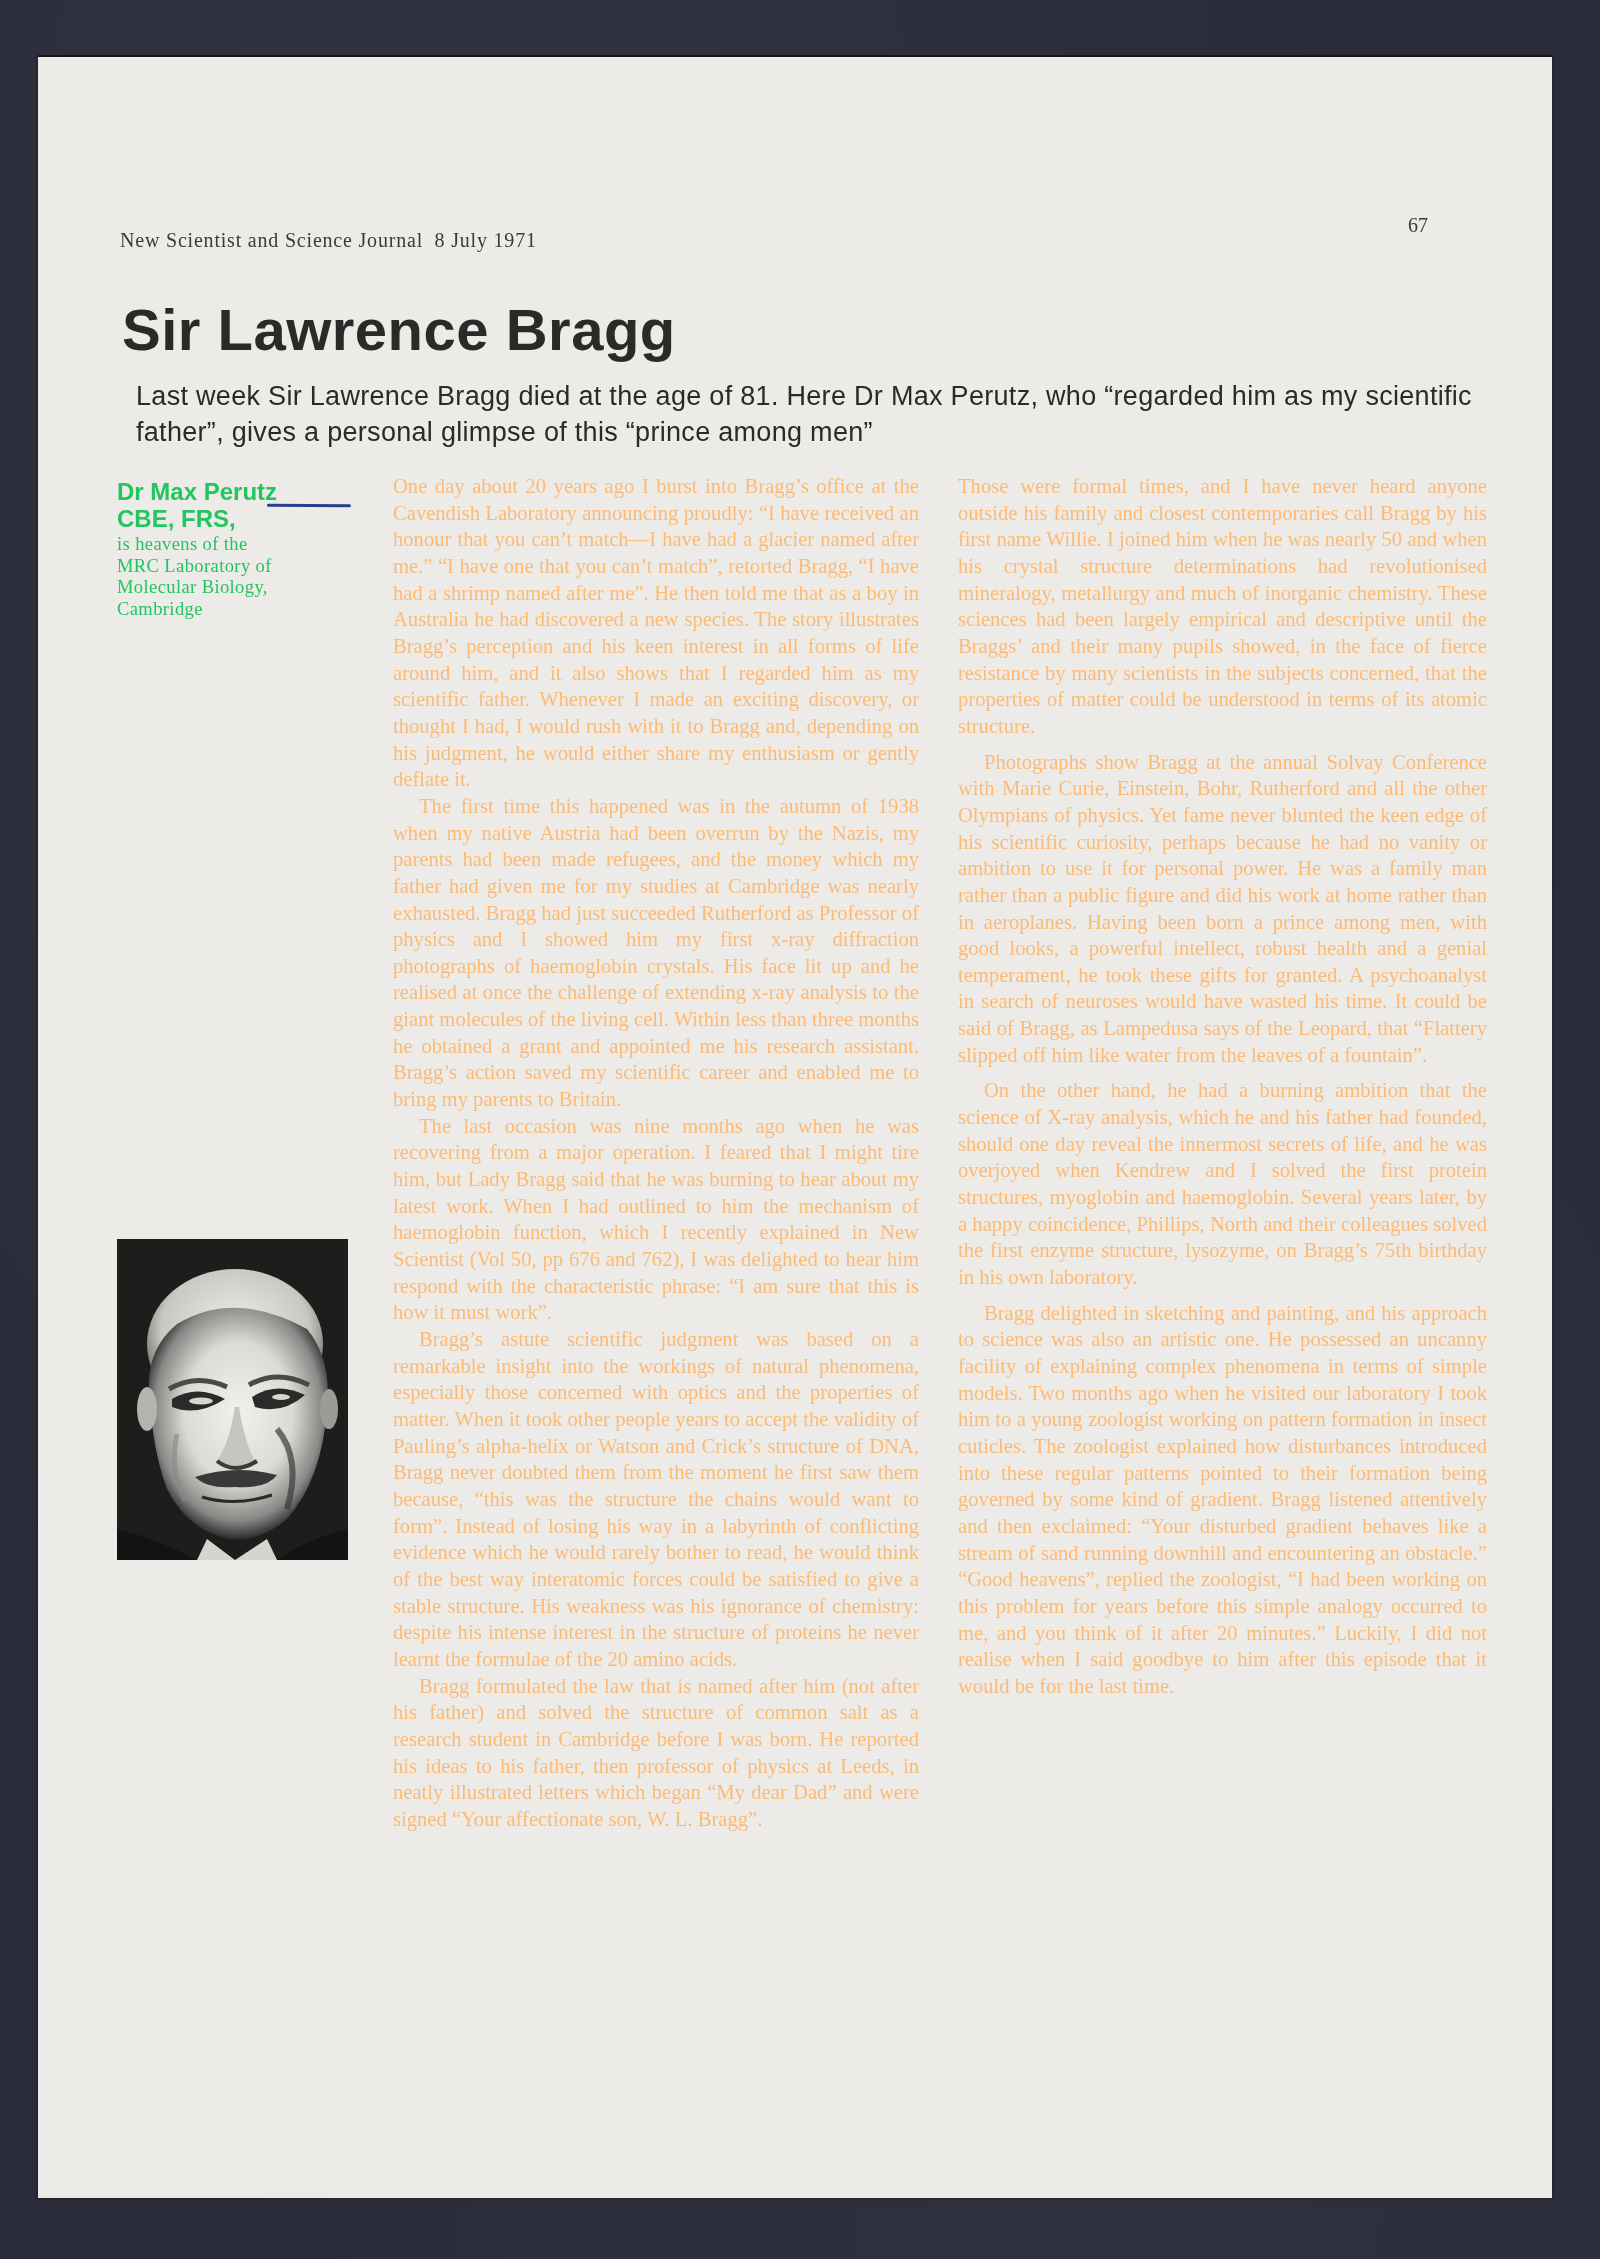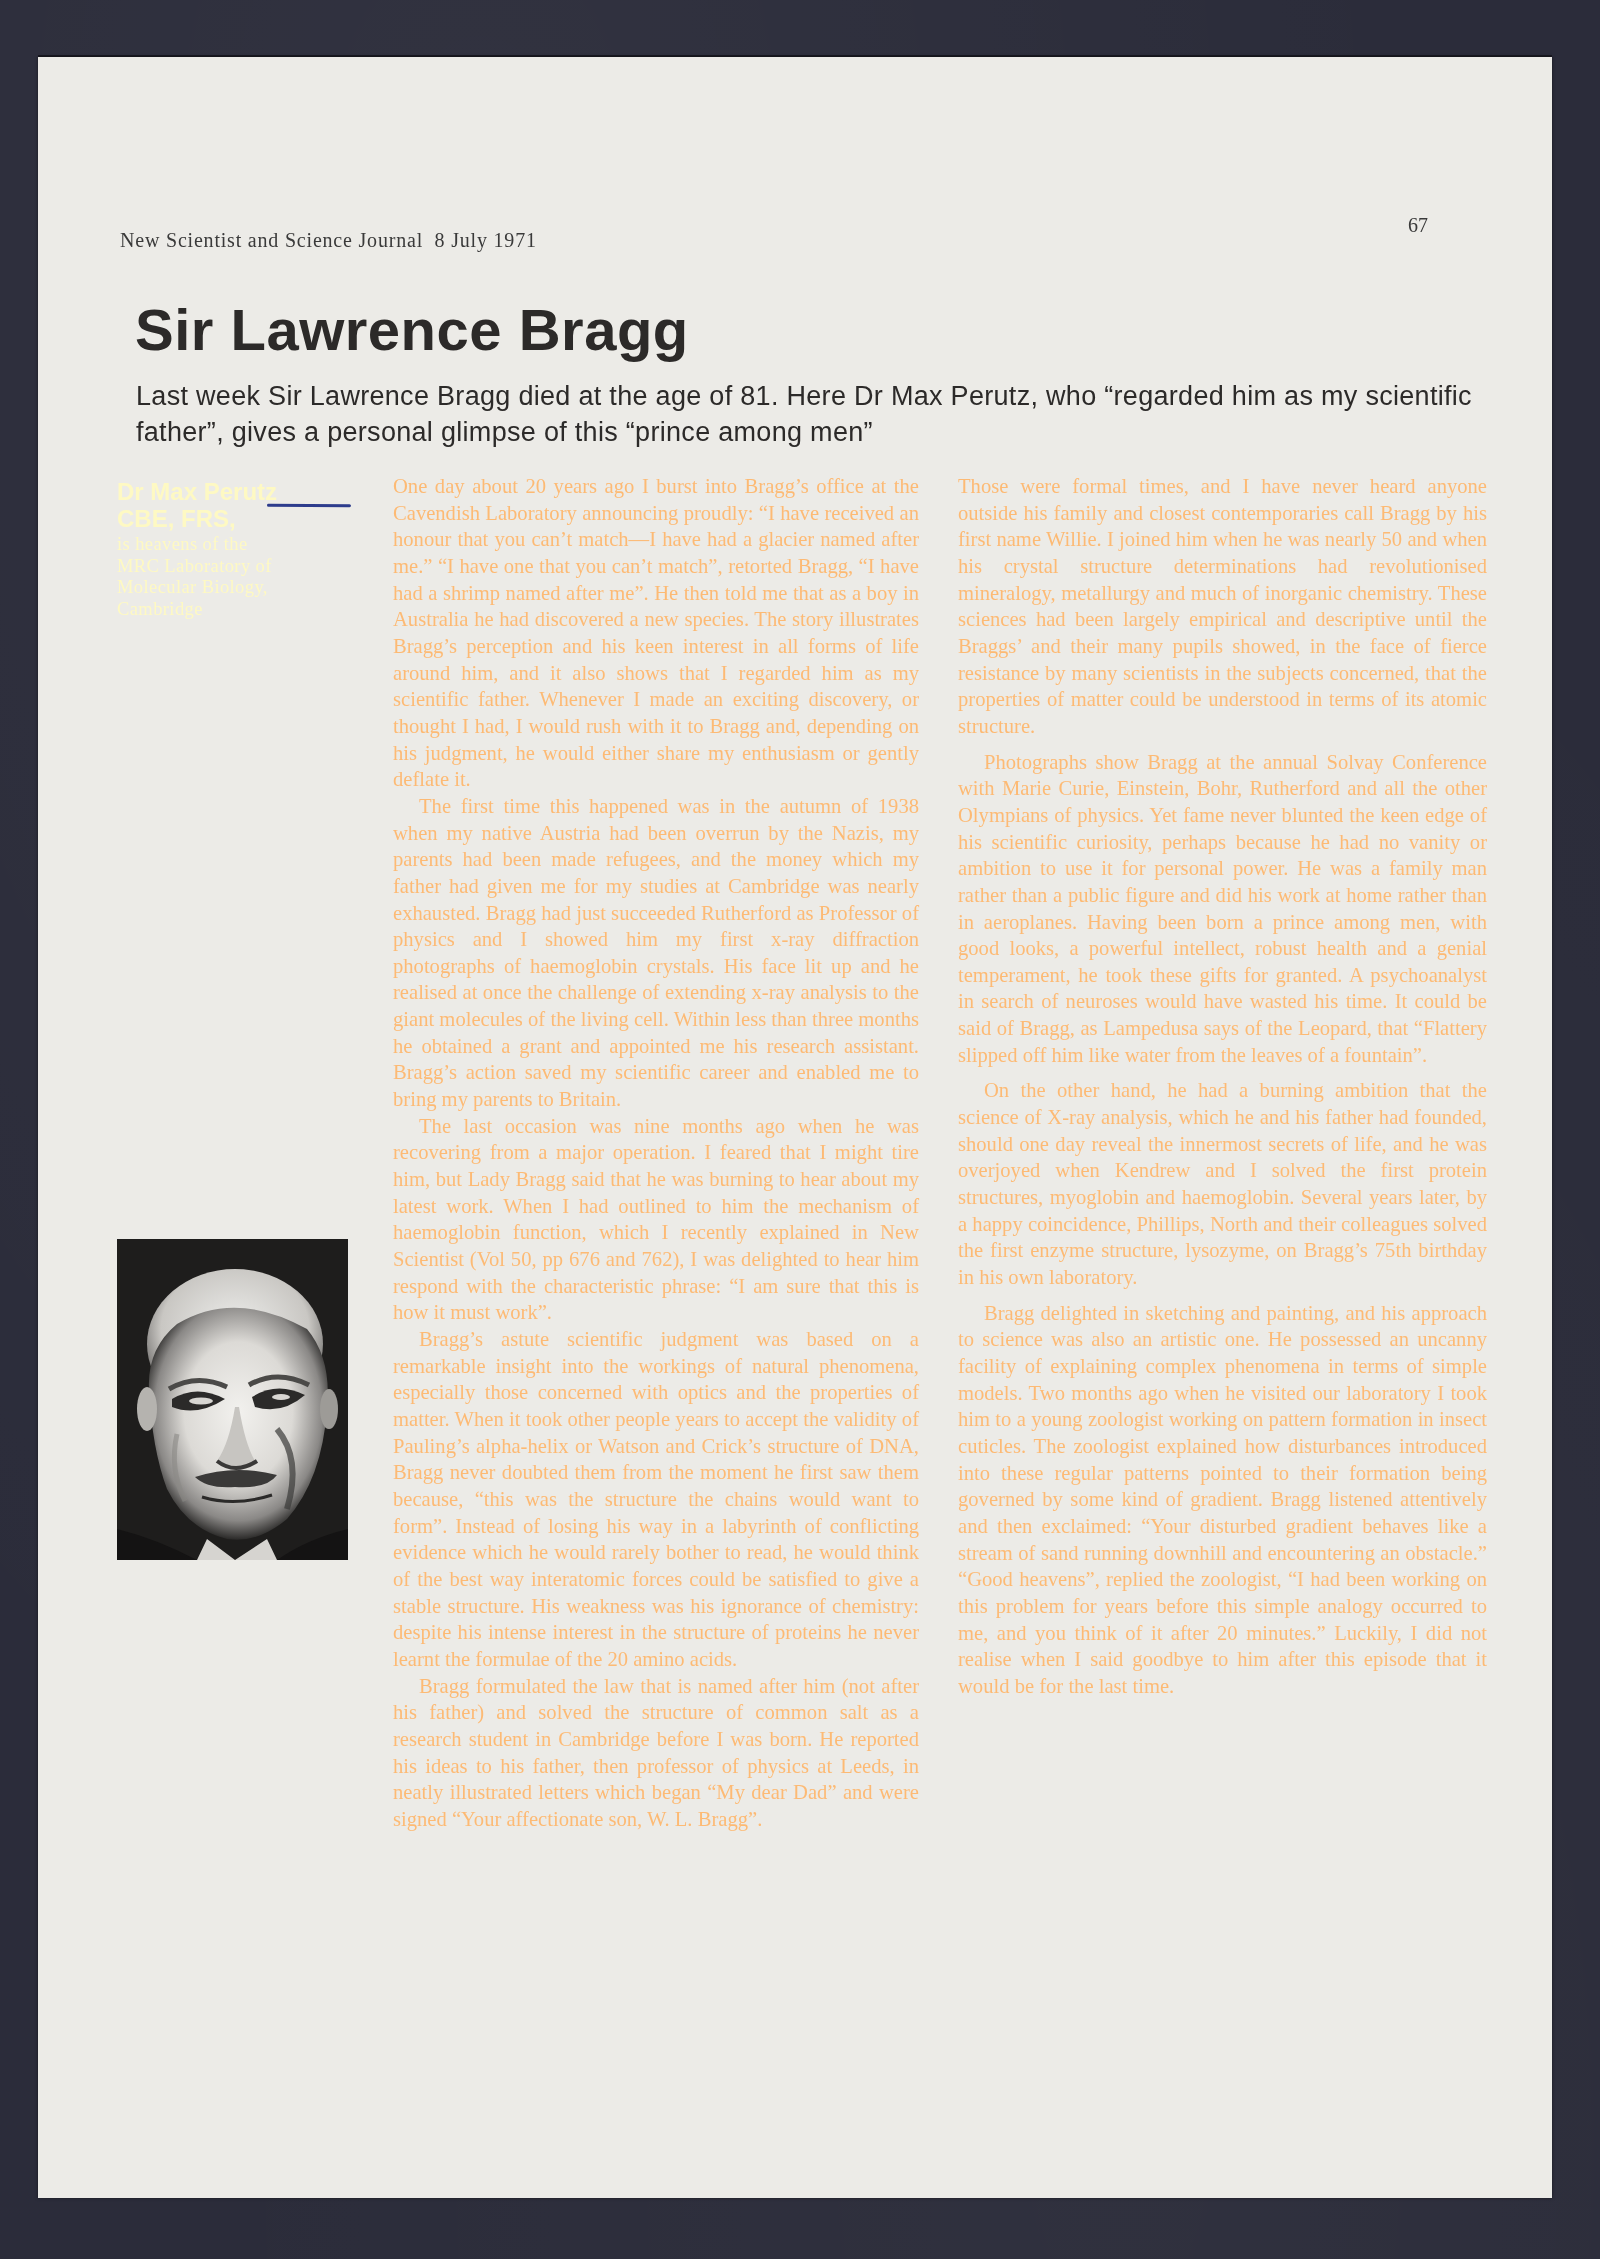--- a/index.html
+++ b/index.html
@@ -34,21 +34,21 @@
     letter-spacing: 0.8px;
     white-space: nowrap;
     margin-top: 15px;
   }
   .page-number {
     position: absolute; left: 1408px; top: 214px;
     font-family: "Liberation Serif", serif;
     font-size: 20px; color: #3a3a3a;
   }
   .title {
-    position: absolute; left: 135px; top: 296px;
+    position: absolute; left: 122px; top: 296px;
     font-family: "Liberation Sans", sans-serif;
     font-weight: bold;
     font-size: 58px;
     color: #2c2a29;
     letter-spacing: 0.5px;
     transform: scaleX(1.0);
     transform-origin: left top;
     white-space: nowrap;
     margin: 0;
   }
@@ -58,21 +58,21 @@
     font-family: "Liberation Sans", sans-serif;
     font-size: 27px;
     line-height: 36px;
     color: #2c2a29;
     letter-spacing: 0.3px;
     margin: 0;
   }
   .author-block {
     position: absolute; left: 117px; top: 478px;
     width: 240px;
-    color: #fef9c3;
+    color: #22c55e;
   }
   .author-name {
     font-family: "Liberation Sans", sans-serif;
     font-weight: bold;
     font-size: 24px;
     line-height: 27px;
     white-space: nowrap;
     position: relative;
   }
   .pen-underline {

